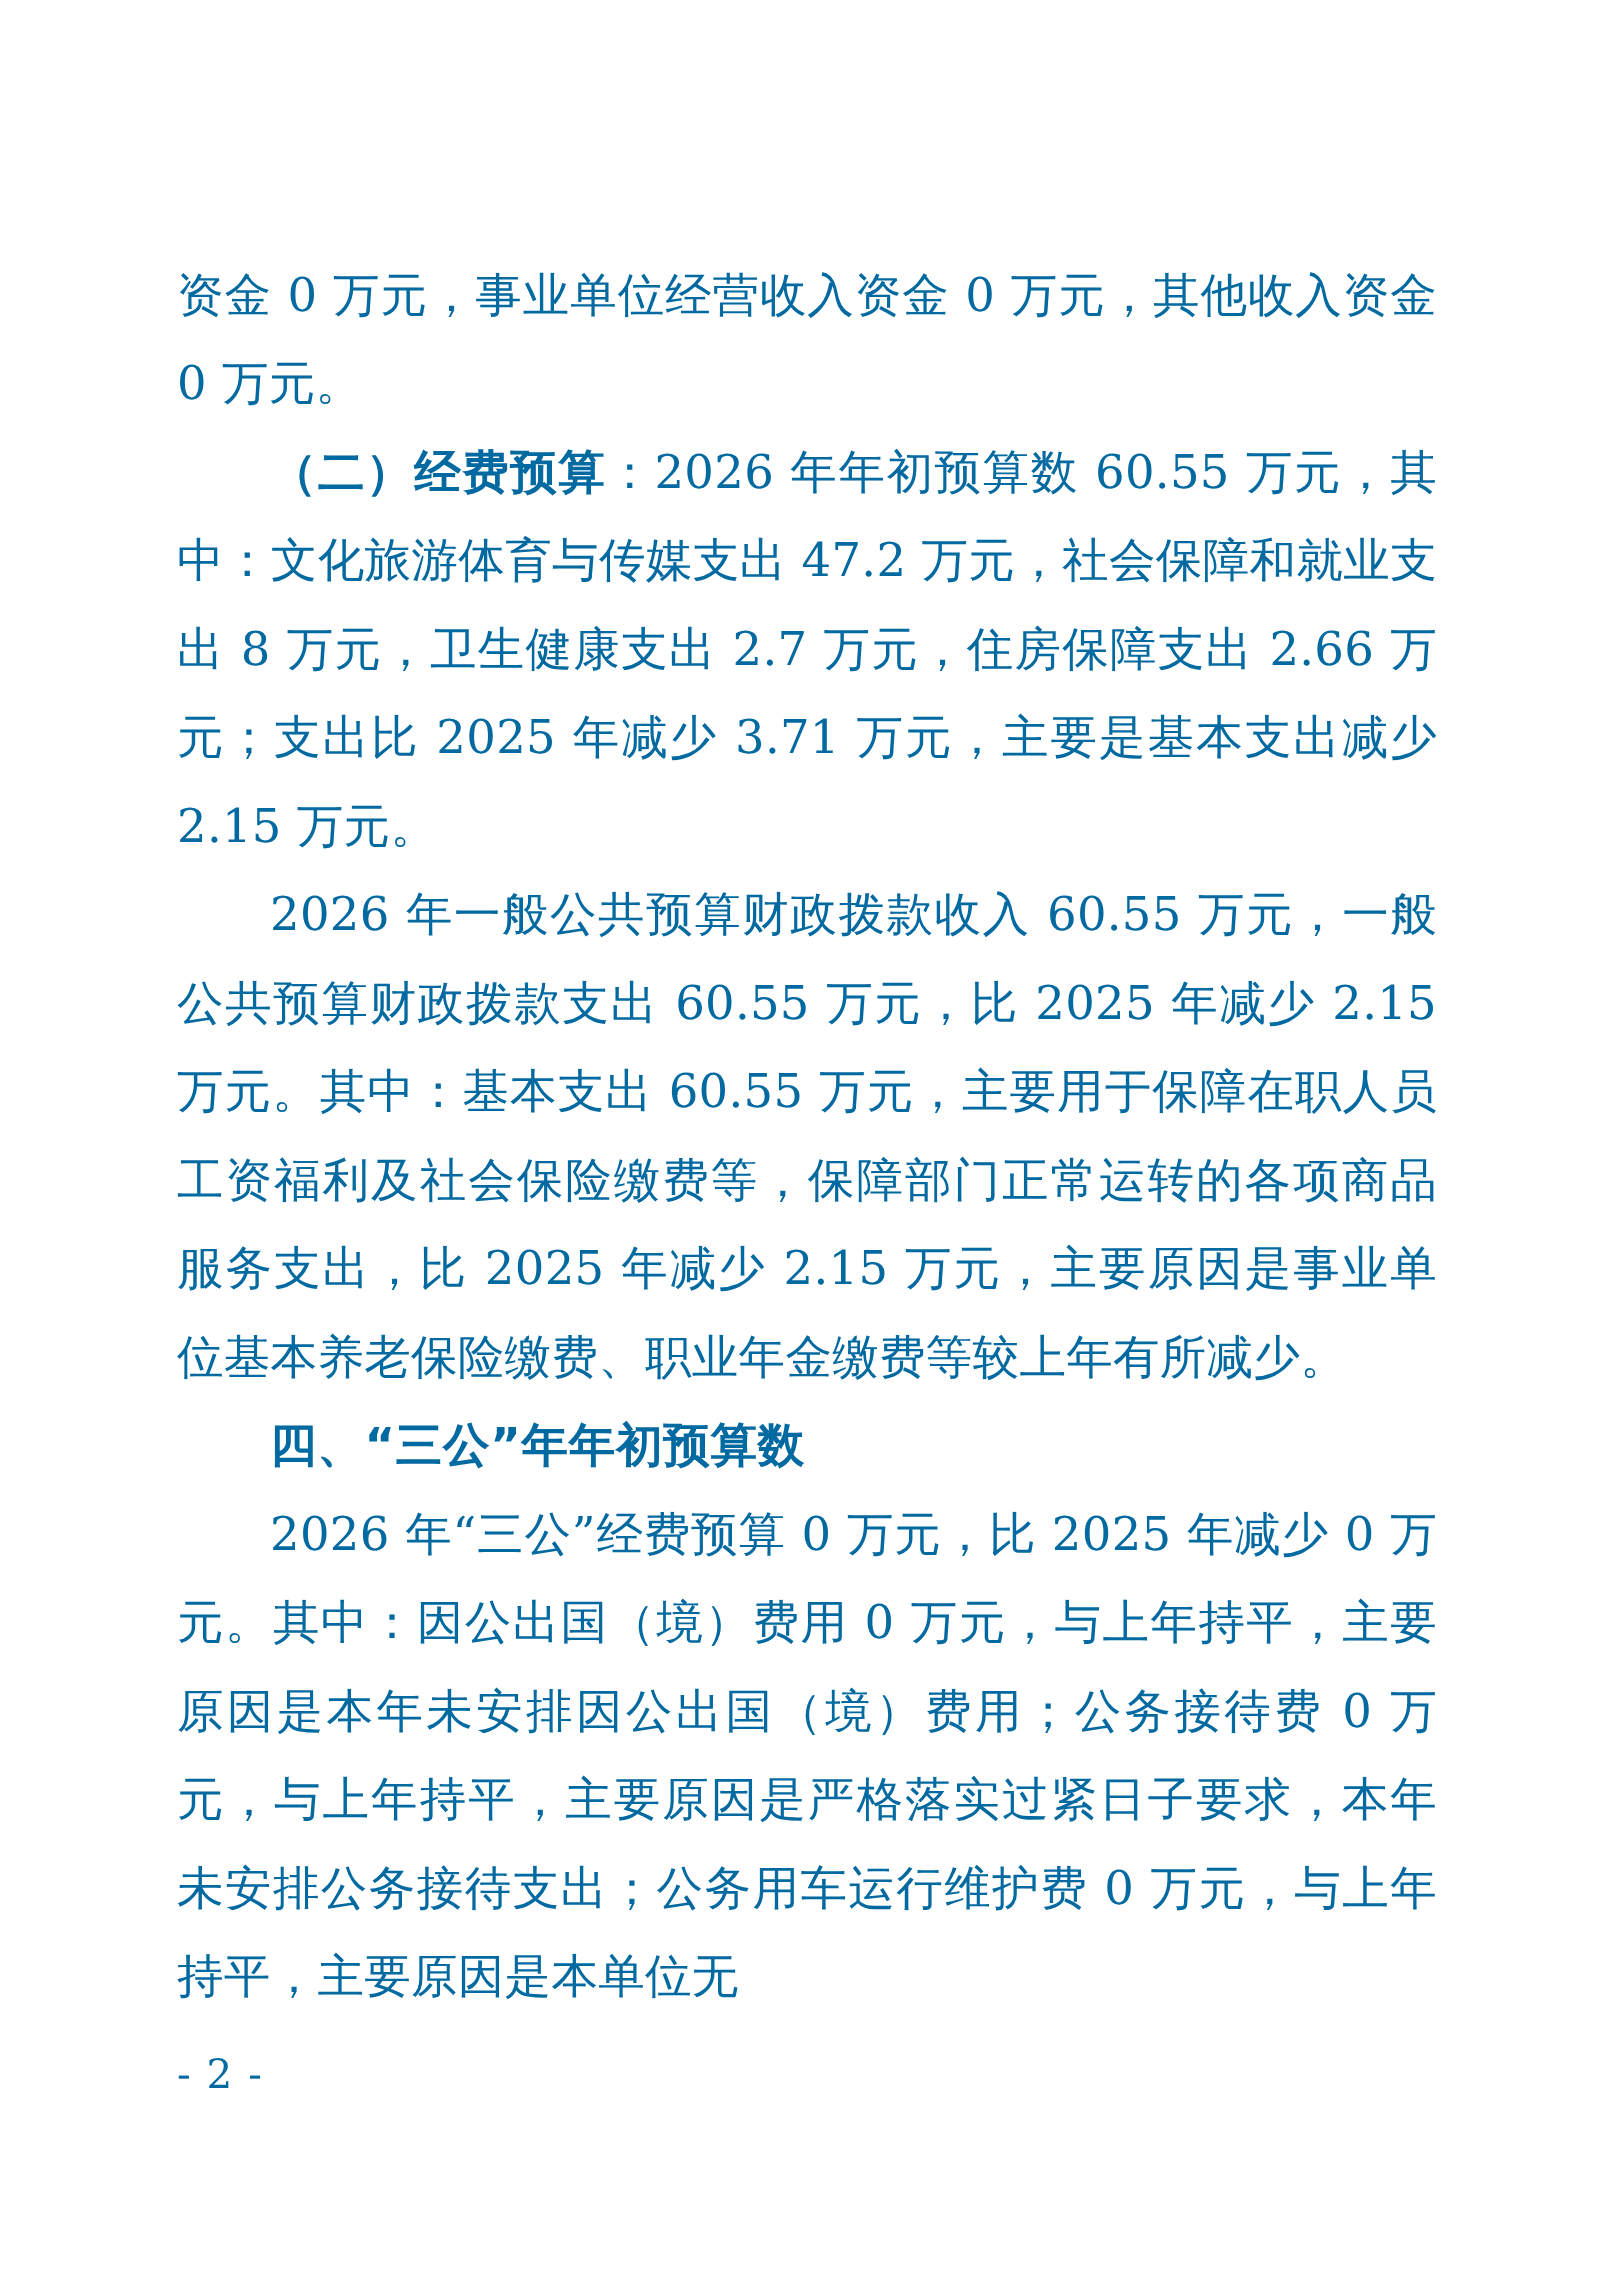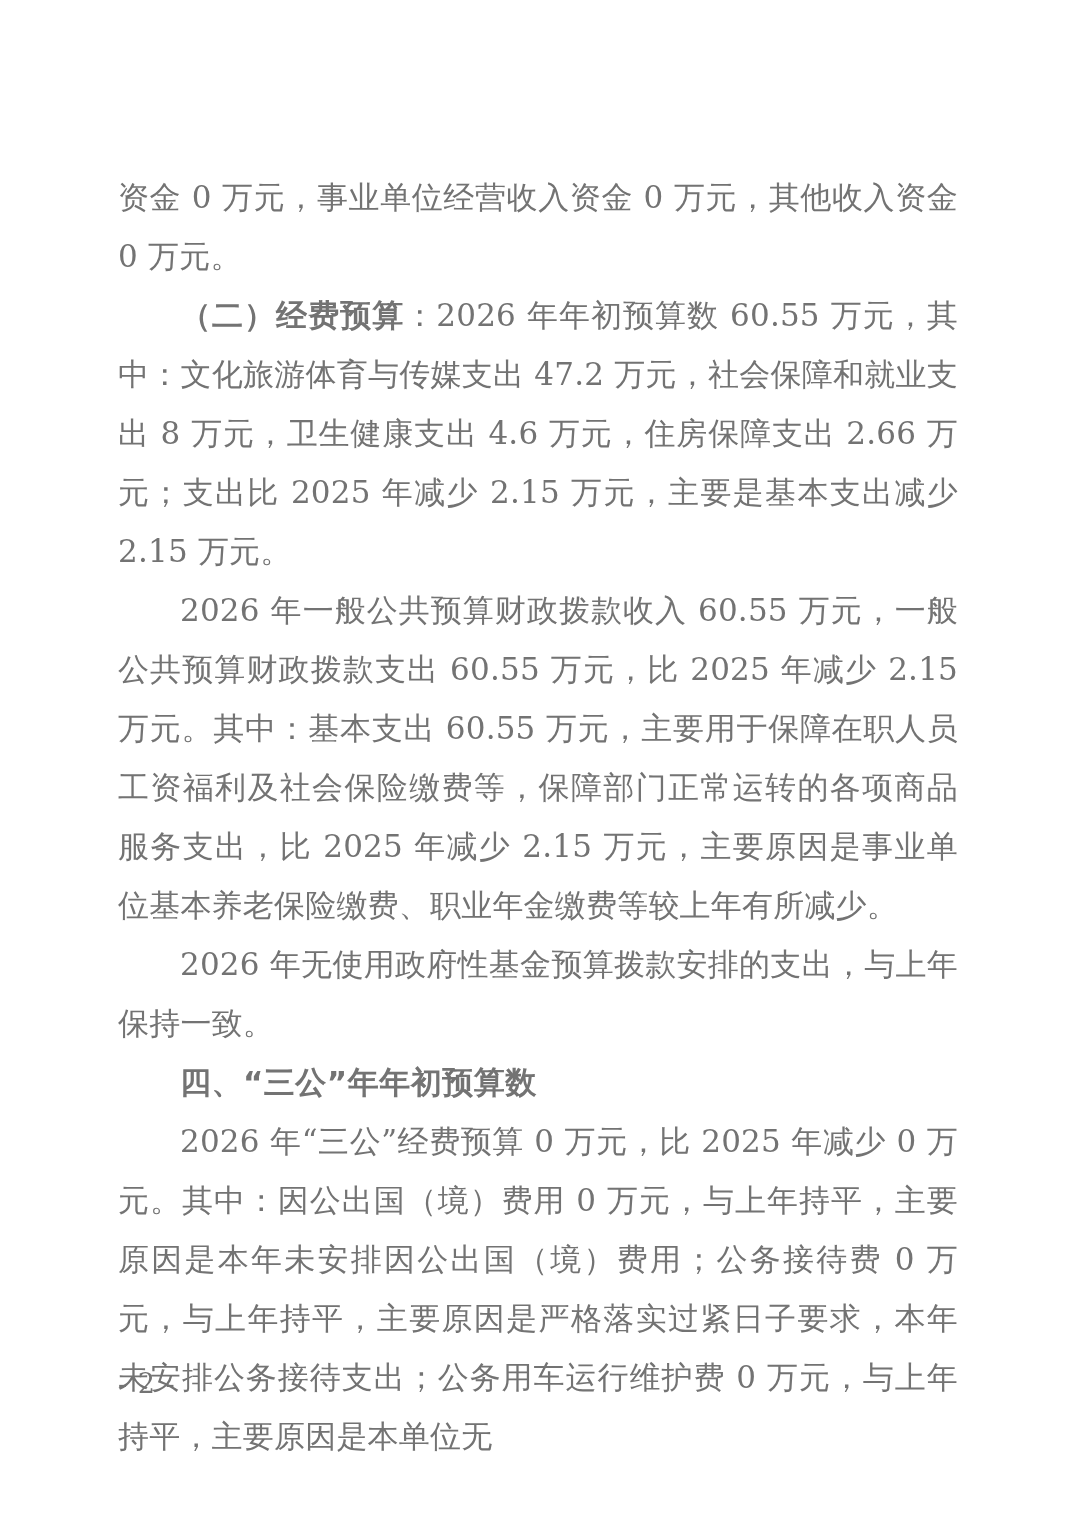--- a/index.html
+++ b/index.html
@@ -7,21 +7,21 @@
     padding: 0;
     background: #ffffff;
   }
   .page {
     width: 1074px;
     height: 1497px;
     position: relative;
     background: #ffffff;
     box-sizing: border-box;
     font-family: "DejaVu Serif", "Liberation Serif", serif;
-    color: #737373;
+    color: #0369a1;
     overflow: hidden;
   }
   .content {
     position: absolute;
     left: 118px;
     top: 168px;
     width: 840px;
   }
   .para {
     font-size: 31px;
@@ -58,26 +58,25 @@
   }
 </style>
 </head>
 <body>
 
 <div class="page">
   <div class="content">
 
     <p class="para">资金 0 万元，事业单位经营收入资金 0 万元，其他收入资金 0 万元。</p>
 
-    <p class="para indent"><span class="bold-inline">（二）经费预算</span><span>：2026 年年初预算数 60.55 万元，其中：文化旅游体育与传媒支出 47.2 万元，社会保障和就业支出 8 万元，卫生健康支出 4.6 万元，住房保障支出 2.66 万元；支出比 2025 年减少 2.15 万元，主要是基本支出减少 2.15 万元。</span></p>
+    <p class="para indent"><span class="bold-inline">（二）经费预算</span><span>：2026 年年初预算数 60.55 万元，其中：文化旅游体育与传媒支出 47.2 万元，社会保障和就业支出 8 万元，卫生健康支出 2.7 万元，住房保障支出 2.66 万元；支出比 2025 年减少 3.71 万元，主要是基本支出减少 2.15 万元。</span></p>
 
 
     <p class="para indent">2026 年一般公共预算财政拨款收入 60.55 万元，一般公共预算财政拨款支出 60.55 万元，比 2025 年减少 2.15 万元。其中：基本支出 60.55 万元，主要用于保障在职人员工资福利及社会保险缴费等，保障部门正常运转的各项商品服务支出，比 2025 年减少 2.15 万元，主要原因是事业单位基本养老保险缴费、职业年金缴费等较上年有所减少。</p>
 
-    <p class="para indent">2026 年无使用政府性基金预算拨款安排的支出，与上年保持一致。</p>
 
     <h2 class="heading">四、“三公”年年初预算数</h2>
 
     <p class="para indent">2026 年“三公”经费预算 0 万元，比 2025 年减少 0 万元。其中：因公出国（境）费用 0 万元，与上年持平，主要原因是本年未安排因公出国（境）费用；公务接待费 0 万元，与上年持平，主要原因是严格落实过紧日子要求，本年未安排公务接待支出；公务用车运行维护费 0 万元，与上年持平，主要原因是本单位无</p>
 
   </div>
 
   <div class="footer">- 2 -</div>
 </div>
 

